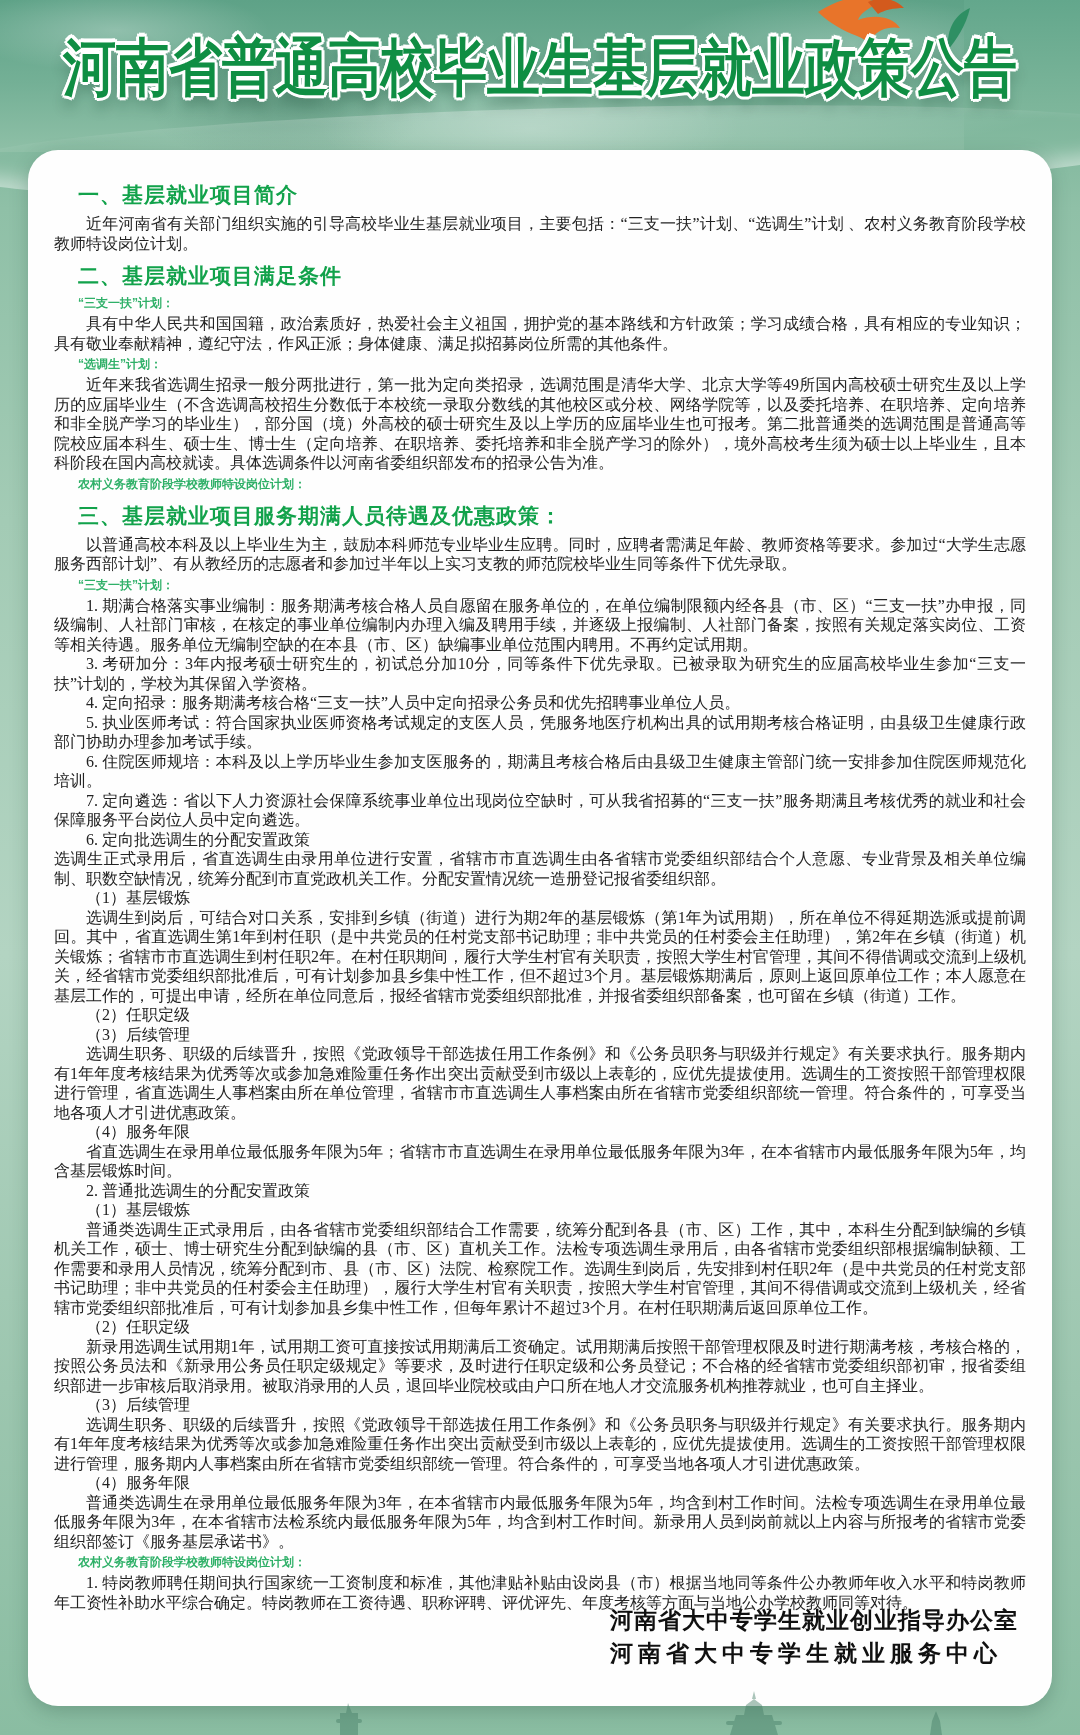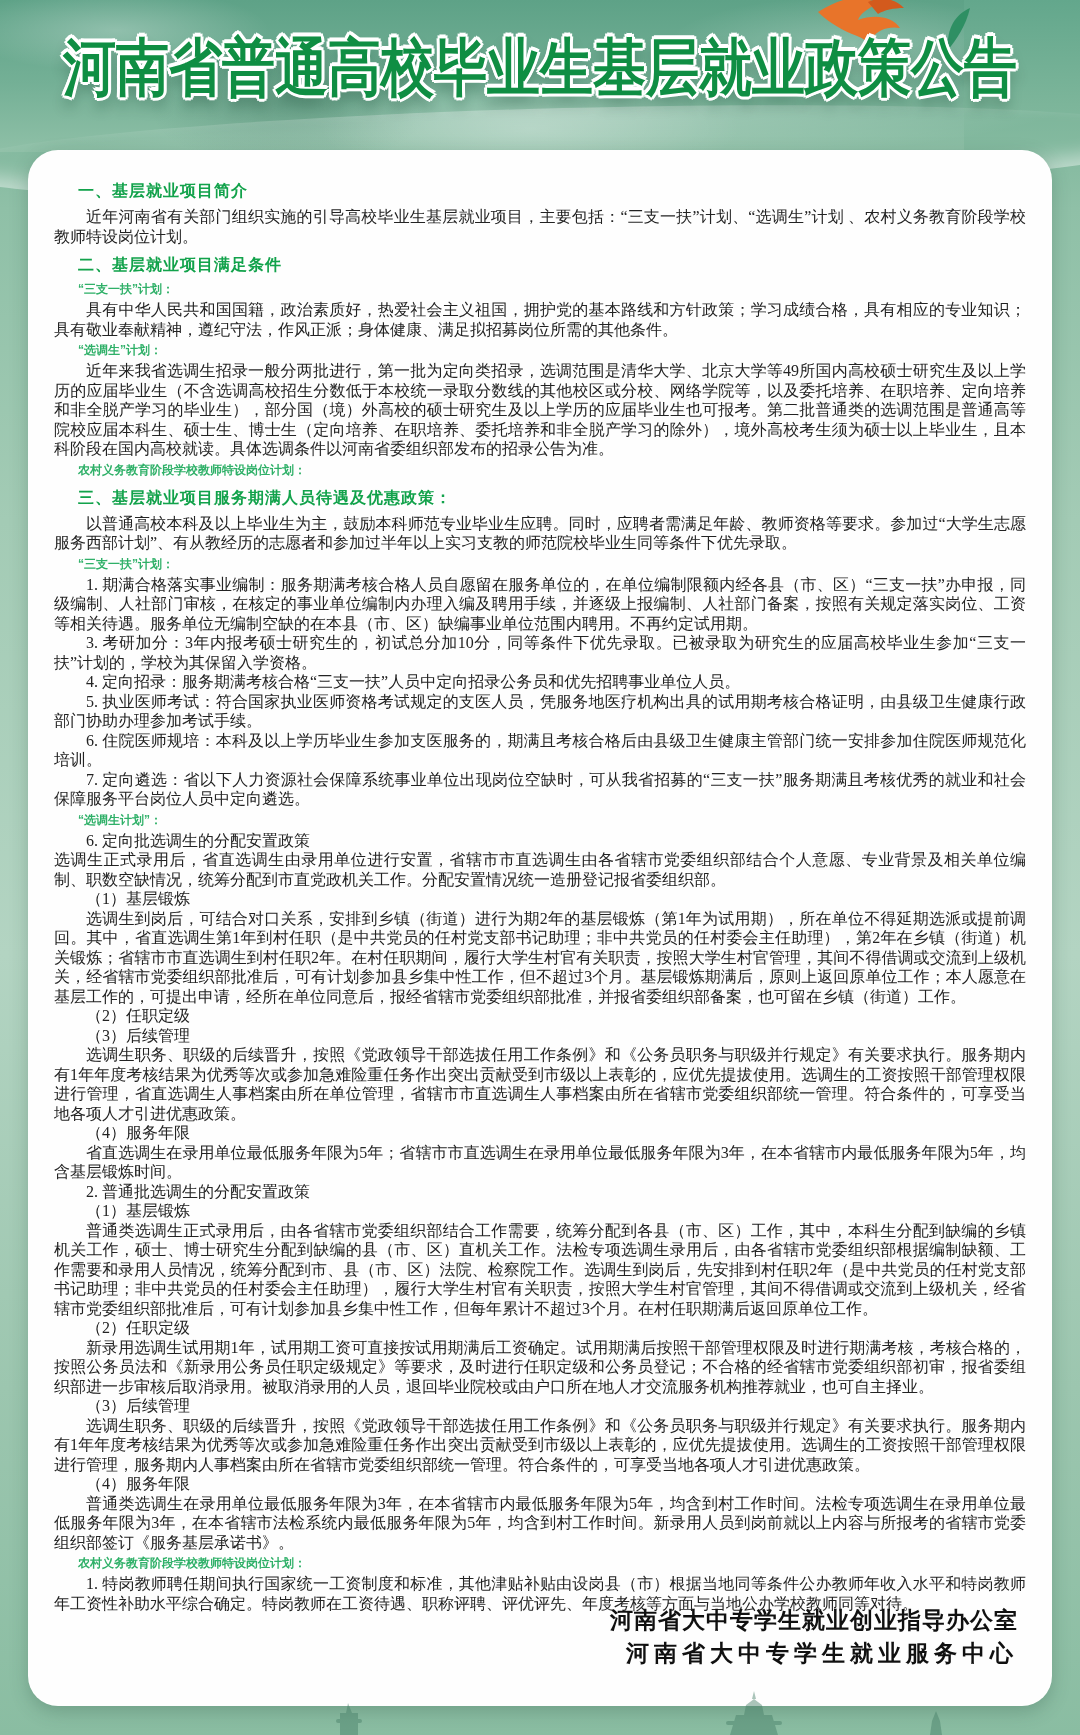--- a/index.html
+++ b/index.html
@@ -38,27 +38,27 @@
   .bird{position:absolute;top:-6px;right:46px;width:110px;height:70px;}
   .leaf{position:absolute;top:6px;right:-8px;width:46px;height:52px;}
   
   .card{
     position:absolute;left:28px;top:150px;width:1024px;height:1556px;
     background:#fefefe;border-radius:30px;
     box-shadow:0 6px 18px rgba(30,70,55,.25);
     padding:22px 26px 20px 26px;box-sizing:border-box;overflow:hidden;
   }
   .blk{width:100%;}
-  .blk.h1{color:#12a24b;font-size:16px;font-weight:800;margin:9px 0 5px;padding-left:24px;letter-spacing:1px;}
+  .blk.h1{color:#12a24b;font-size:21px;font-weight:800;margin:9px 0 5px;padding-left:24px;letter-spacing:1px;}
   .blk.h2{color:#2fb068;font-size:12px;font-weight:700;margin:3px 0 2px;padding-left:24px;}
   .blk.p,.blk.p0{color:#232323;font-size:16px;line-height:19.5px;text-align:justify;margin:0;}
   .blk.p{text-indent:2em;font-family:Liberation Serif, serif;}
   .blk.p0{text-indent:0;}
   .footer{
-    position:absolute;right:34px;bottom:36px;text-align:right;
+    position:absolute;right:34px;bottom:36px;text-align:left;
     color:#101010;font-weight:800;
   }
   .footer .f1{font-size:23px;line-height:33px;letter-spacing:1px;}
   .footer .f2{font-size:23px;line-height:33px;letter-spacing:5px;}
   
   .skyline{position:absolute;left:0;bottom:0;width:1080px;height:50px;opacity:.45;}
 </style>
 </head>
 <body>
 
@@ -86,21 +86,20 @@
       <div class="blk h2">农村义务教育阶段学校教师特设岗位计划：</div>
       <div class="blk h1">三、基层就业项目服务期满人员待遇及优惠政策：</div>
       <div class="blk p">以普通高校本科及以上毕业生为主，鼓励本科师范专业毕业生应聘。同时，应聘者需满足年龄、教师资格等要求。参加过“大学生志愿服务西部计划”、有从教经历的志愿者和参加过半年以上实习支教的师范院校毕业生同等条件下优先录取。</div>
       <div class="blk h2">“三支一扶”计划：</div>
       <div class="blk p">1. 期满合格落实事业编制：服务期满考核合格人员自愿留在服务单位的，在单位编制限额内经各县（市、区）“三支一扶”办申报，同级编制、人社部门审核，在核定的事业单位编制内办理入编及聘用手续，并逐级上报编制、人社部门备案，按照有关规定落实岗位、工资等相关待遇。服务单位无编制空缺的在本县（市、区）缺编事业单位范围内聘用。不再约定试用期。</div>
       <div class="blk p">3. 考研加分：3年内报考硕士研究生的，初试总分加10分，同等条件下优先录取。已被录取为研究生的应届高校毕业生参加“三支一扶”计划的，学校为其保留入学资格。</div>
       <div class="blk p">4. 定向招录：服务期满考核合格“三支一扶”人员中定向招录公务员和优先招聘事业单位人员。</div>
       <div class="blk p">5. 执业医师考试：符合国家执业医师资格考试规定的支医人员，凭服务地医疗机构出具的试用期考核合格证明，由县级卫生健康行政部门协助办理参加考试手续。</div>
       <div class="blk p">6. 住院医师规培：本科及以上学历毕业生参加支医服务的，期满且考核合格后由县级卫生健康主管部门统一安排参加住院医师规范化培训。</div>
       <div class="blk p">7. 定向遴选：省以下人力资源社会保障系统事业单位出现岗位空缺时，可从我省招募的“三支一扶”服务期满且考核优秀的就业和社会保障服务平台岗位人员中定向遴选。</div>
-      <div class="blk h2">“选调生计划”：</div>
       <div class="blk p">6. 定向批选调生的分配安置政策</div>
       <div class="blk p0">选调生正式录用后，省直选调生由录用单位进行安置，省辖市市直选调生由各省辖市党委组织部结合个人意愿、专业背景及相关单位编制、职数空缺情况，统筹分配到市直党政机关工作。分配安置情况统一造册登记报省委组织部。</div>
       <div class="blk p">（1）基层锻炼</div>
       <div class="blk p">选调生到岗后，可结合对口关系，安排到乡镇（街道）进行为期2年的基层锻炼（第1年为试用期），所在单位不得延期选派或提前调回。其中，省直选调生第1年到村任职（是中共党员的任村党支部书记助理；非中共党员的任村委会主任助理），第2年在乡镇（街道）机关锻炼；省辖市市直选调生到村任职2年。在村任职期间，履行大学生村官有关职责，按照大学生村官管理，其间不得借调或交流到上级机关，经省辖市党委组织部批准后，可有计划参加县乡集中性工作，但不超过3个月。基层锻炼期满后，原则上返回原单位工作；本人愿意在基层工作的，可提出申请，经所在单位同意后，报经省辖市党委组织部批准，并报省委组织部备案，也可留在乡镇（街道）工作。</div>
       <div class="blk p">（2）任职定级</div>
       <div class="blk p">（3）后续管理</div>
       <div class="blk p">选调生职务、职级的后续晋升，按照《党政领导干部选拔任用工作条例》和《公务员职务与职级并行规定》有关要求执行。服务期内有1年年度考核结果为优秀等次或参加急难险重任务作出突出贡献受到市级以上表彰的，应优先提拔使用。选调生的工资按照干部管理权限进行管理，省直选调生人事档案由所在单位管理，省辖市市直选调生人事档案由所在省辖市党委组织部统一管理。符合条件的，可享受当地各项人才引进优惠政策。</div>
       <div class="blk p">（4）服务年限</div>
       <div class="blk p">省直选调生在录用单位最低服务年限为5年；省辖市市直选调生在录用单位最低服务年限为3年，在本省辖市内最低服务年限为5年，均含基层锻炼时间。</div>
       <div class="blk p">2. 普通批选调生的分配安置政策</div>

